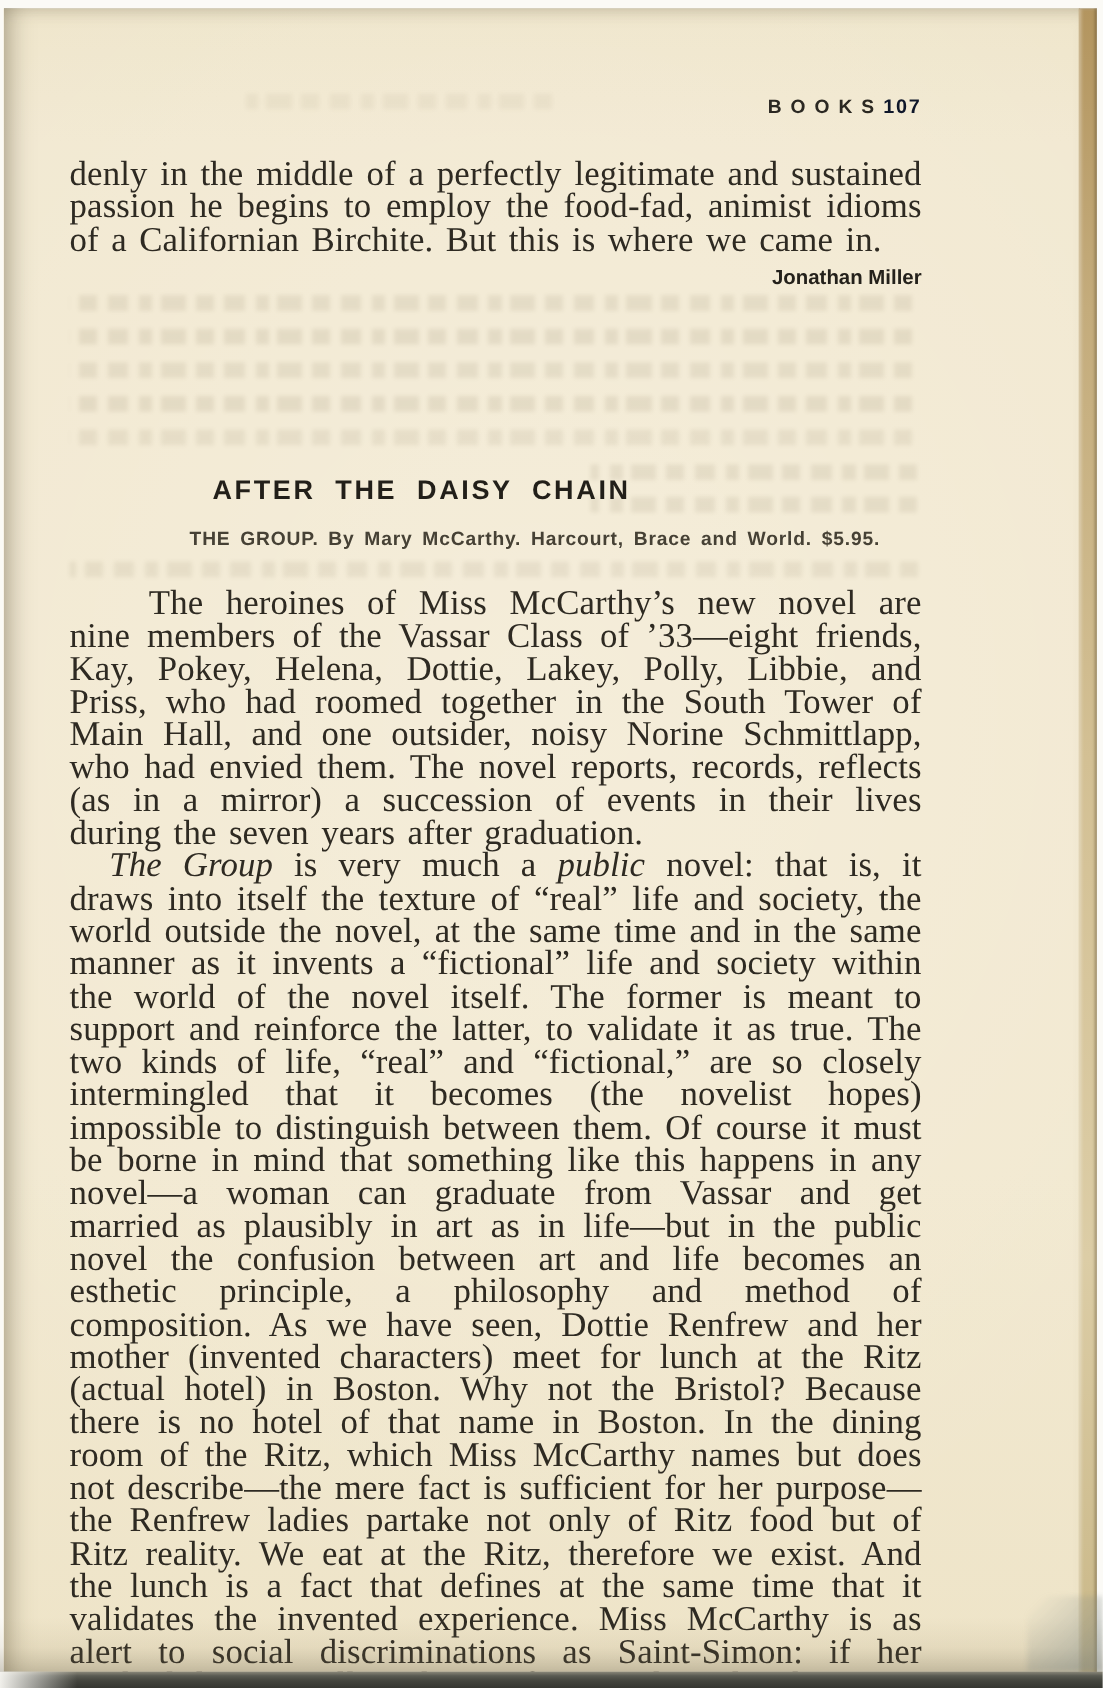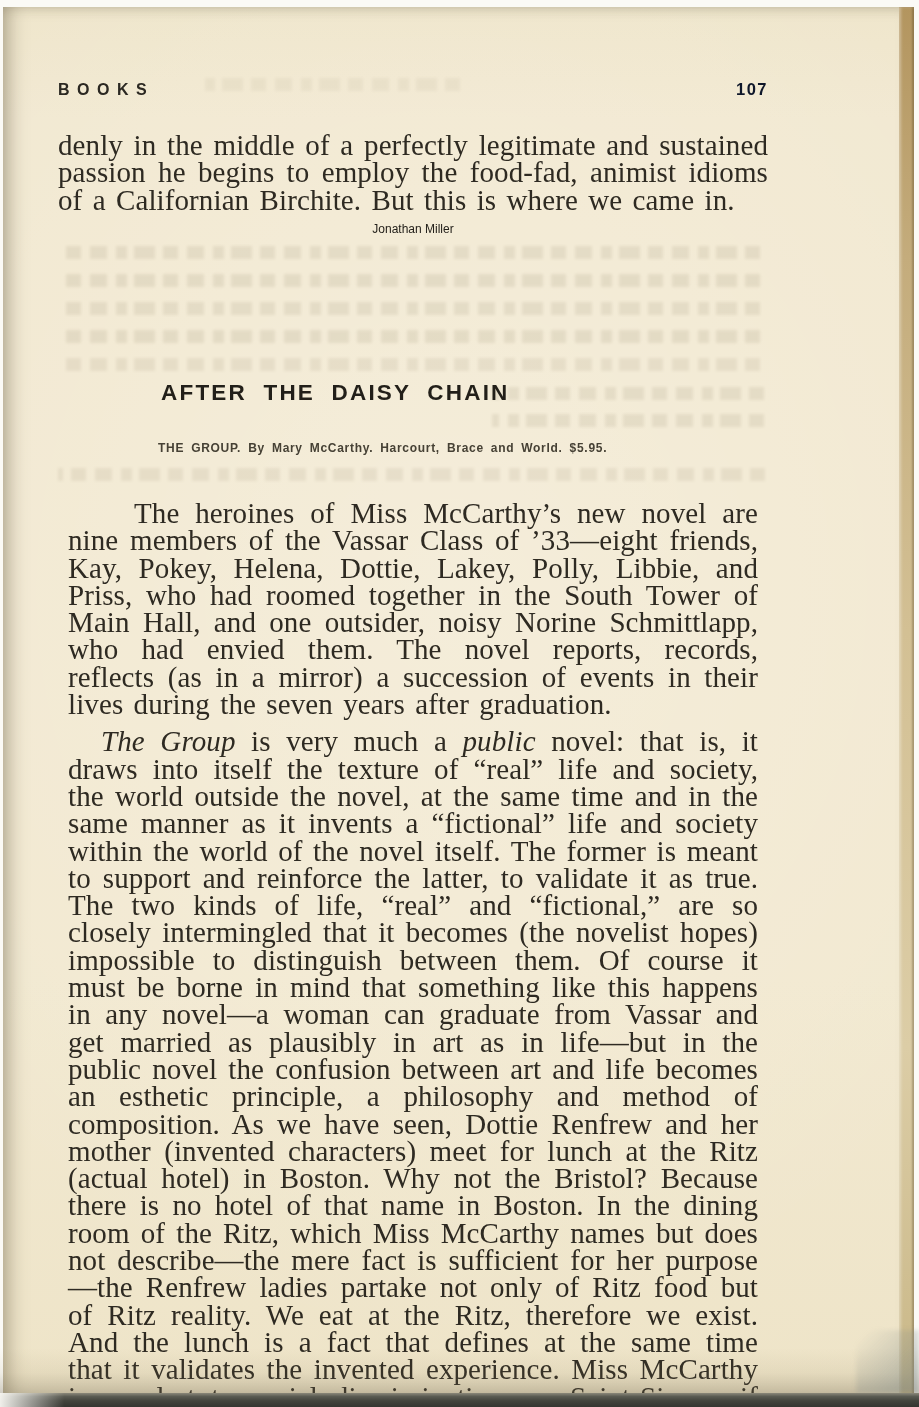--- a/index.html
+++ b/index.html
@@ -86,21 +86,21 @@
     position: absolute;
     left: 58px; top: 0;
     width: 710px; height: 100%;
   }
 
   .running-row {
     position: absolute;
     top: 80px; left: 0;
     width: 100%;
     display: flex;
-    justify-content: space-between;
+    justify-content: flex-end;
     align-items: baseline;
   }
   .running-head {
     font-family: "Liberation Sans", sans-serif;
     font-weight: 700;
     font-size: 16px;
     letter-spacing: 7.5px;
     color: #2b2822;
   }
   .page-number {
@@ -118,56 +118,56 @@
     text-align: justify;
     word-spacing: 3px;
     letter-spacing: 0.1px;
     color: #2e2a22;
     margin: 0;
   }
 
   .intro-section { position: absolute; top: 132px; left: 0; width: 100%; }
   .byline {
     font-family: "Liberation Sans", sans-serif;
-    font-weight: 400;
-    font-size: 12px;
+    font-weight: 700;
+    font-size: 17px;
     color: #24211b;
-    text-align: center;
+    text-align: right;
     margin-top: 8px;
   }
 
   .article-title {
     position: absolute;
     top: 380px; left: 103px;
-    margin: 0;
+    margin: 16px;
     font-family: "Liberation Sans", sans-serif;
     font-weight: 700;
     font-size: 22.5px;
     letter-spacing: 2.2px;
     word-spacing: 8px;
     color: #221f19;
     white-space: nowrap;
   }
 
   .book-citation {
     position: absolute;
     top: 441px; left: 100px;
     margin: 0;
     font-family: "Liberation Sans", sans-serif;
     font-weight: 700;
-    font-size: 12px;
+    font-size: 16px;
     letter-spacing: 0.7px;
     word-spacing: 3px;
     color: #46413501;
     color: #464135;
     white-space: nowrap;
   }
 
   .article-body { position: absolute; top: 490px; left: 0; width: 100%; }
-  .article-body p { margin: 10px; }
+  .article-body p { margin: 0; }
   .article-body em { font-style: italic; }
 </style>
 </head>
 <body>
 
 <div class="paper"></div>
 
 <div class="ghost-overlay">
   <i class="ghost-line"></i>
   <i class="ghost-line"></i>

